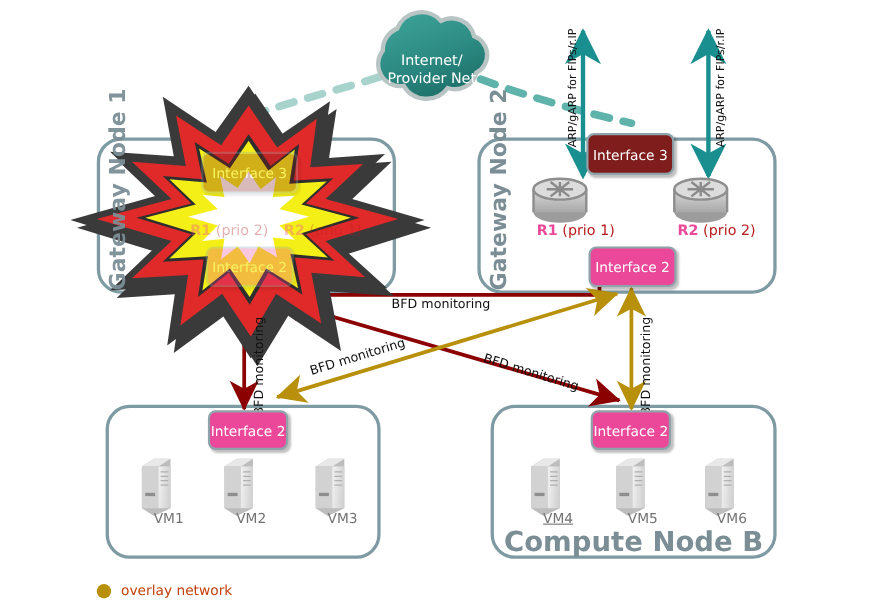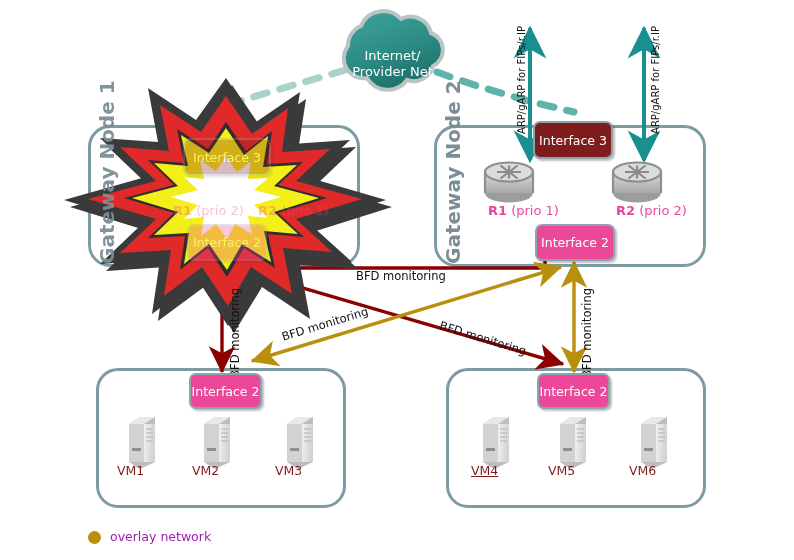--- a/index.html
+++ b/index.html
@@ -9,30 +9,30 @@
   svg.layer{position:absolute;left:0;top:0;width:794px;height:560px;overflow:visible;}
   .nodebox{position:absolute;border:3px solid #7e9aa3;border-radius:22px;background:#ffffff;box-sizing:border-box;}
   .nodetitle{position:absolute;font-weight:bold;color:#7b8e96;white-space:nowrap;}
   .vtitle{writing-mode:vertical-rl;transform:rotate(180deg);font-size:20px;letter-spacing:0px;}
   .htitle{font-size:25px;}
   .ifbox{position:absolute;border:2px solid #8fa3ab;border-radius:7px;display:flex;
          align-items:center;justify-content:center;color:#ffffff;font-size:12.5px;box-sizing:border-box;
          box-shadow:2px 2px 2px rgba(0,0,0,0.25);}
   .if-gold{background:#ec4899;}
   .if-teal{background:#7f1d1d;}
-  .vmlabel{position:absolute;font-size:12.5px;color:#7f1d1d;text-align:left;}
+  .vmlabel{position:absolute;font-size:12.5px;color:#737373;text-align:right;}
   .rlabel{position:absolute;font-size:13px;color:#111;white-space:nowrap;}
   .rlabel b{color:#ec4899;}
-  .rlabel span{color:#ec4899;}
+  .rlabel span{color:#b91c1c;}
   .edgelabel{position:absolute;font-size:11.5px;color:#111;white-space:nowrap;}
   .arplabel{position:absolute;font-size:10px;color:#111;white-space:nowrap;
             writing-mode:vertical-rl;transform:rotate(180deg);}
   .cloudtext{position:absolute;color:#ffffff;font-size:13px;text-align:center;line-height:16px;
              white-space:nowrap;}
-  .legend{position:absolute;font-size:12.5px;color:#a21caf;}
+  .legend{position:absolute;font-size:12.5px;color:#c2410c;}
   .legend-dot{position:absolute;width:13px;height:13px;border-radius:50%;background:#b8900b;}
 </style>
 </head>
 <body>
 
 <div id="stage">
 
   <div class="nodebox" style="left:88px;top:125px;width:272px;height:142px;"></div>
 
   <div class="nodebox" style="left:434px;top:125px;width:272px;height:142px;"></div>
@@ -266,17 +266,18 @@
   <div class="vmlabel" style="left:192px;top:463px;width:50px;">VM2</div>
   <div class="vmlabel" style="left:275px;top:463px;width:50px;">VM3</div>
 
 
   <div class="ifbox if-gold" style="left:537px;top:373px;width:73px;height:36px;">Interface 2</div>
 
   <div class="vmlabel" style="left:471px;top:463px;width:50px;text-decoration:underline;">VM4</div>
   <div class="vmlabel" style="left:548px;top:463px;width:50px;">VM5</div>
   <div class="vmlabel" style="left:629px;top:463px;width:50px;">VM6</div>
 
+  <div class="nodetitle htitle" style="left:456px;top:478px;width:240px;text-align:center;">Compute Node B</div>
 
   <div class="legend-dot" style="left:88px;top:531px;"></div>
   <div class="legend" style="left:110px;top:529px;">overlay network</div>
 
 </div>
 
 </body></html>

